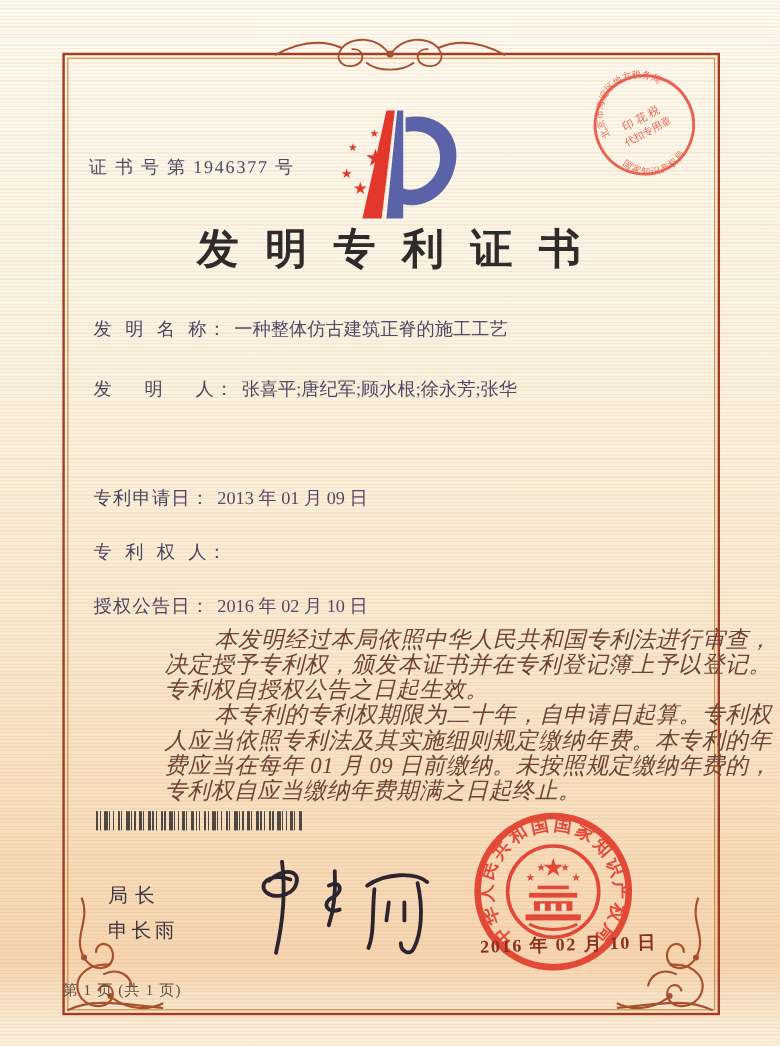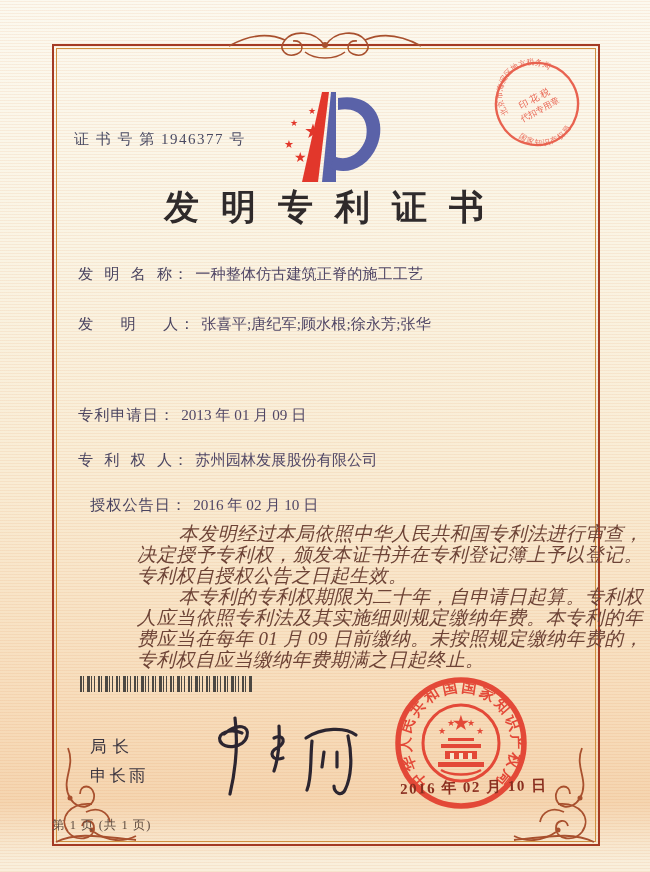--- a/index.html
+++ b/index.html
@@ -116,25 +116,24 @@
     <span class="val">一种整体仿古建筑正脊的施工工艺</span>
   </div>
   <div class="abs row" style="top:314px;">
     <span class="lbl">发　 明　 人：</span>
     <span class="val">张喜平;唐纪军;顾水根;徐永芳;张华</span>
   </div>
   <div class="abs row" style="top:405px;">
     <span class="lbl">专利申请日：</span>
     <span class="val">2013 年 01 月 09 日</span>
   </div>
-  <div class="abs row" style="top:450px;">
+  <div class="abs row" style="top:450px;flex-direction:column;">
     <span class="lbl">专 利 权 人：</span>
-    <span class="val">苏州园林发展股份有限公司</span>
   </div>
-  <div class="abs row" style="top:495px;margin-left:12px;">
+  <div class="abs row" style="top:495px;">
     <span class="lbl">授权公告日：</span>
     <span class="val">2016 年 02 月 10 日</span>
   </div>
 
   <div class="abs body-text">
     <p>本发明经过本局依照中华人民共和国专利法进行审查，决定授予专利权，颁发本证书并在专利登记簿上予以登记。专利权自授权公告之日起生效。</p>
     <p>本专利的专利权期限为二十年，自申请日起算。专利权人应当依照专利法及其实施细则规定缴纳年费。本专利的年费应当在每年 01 月 09 日前缴纳。未按照规定缴纳年费的，专利权自应当缴纳年费期满之日起终止。</p>
   </div>
 
   <div class="abs barcode"></div>

